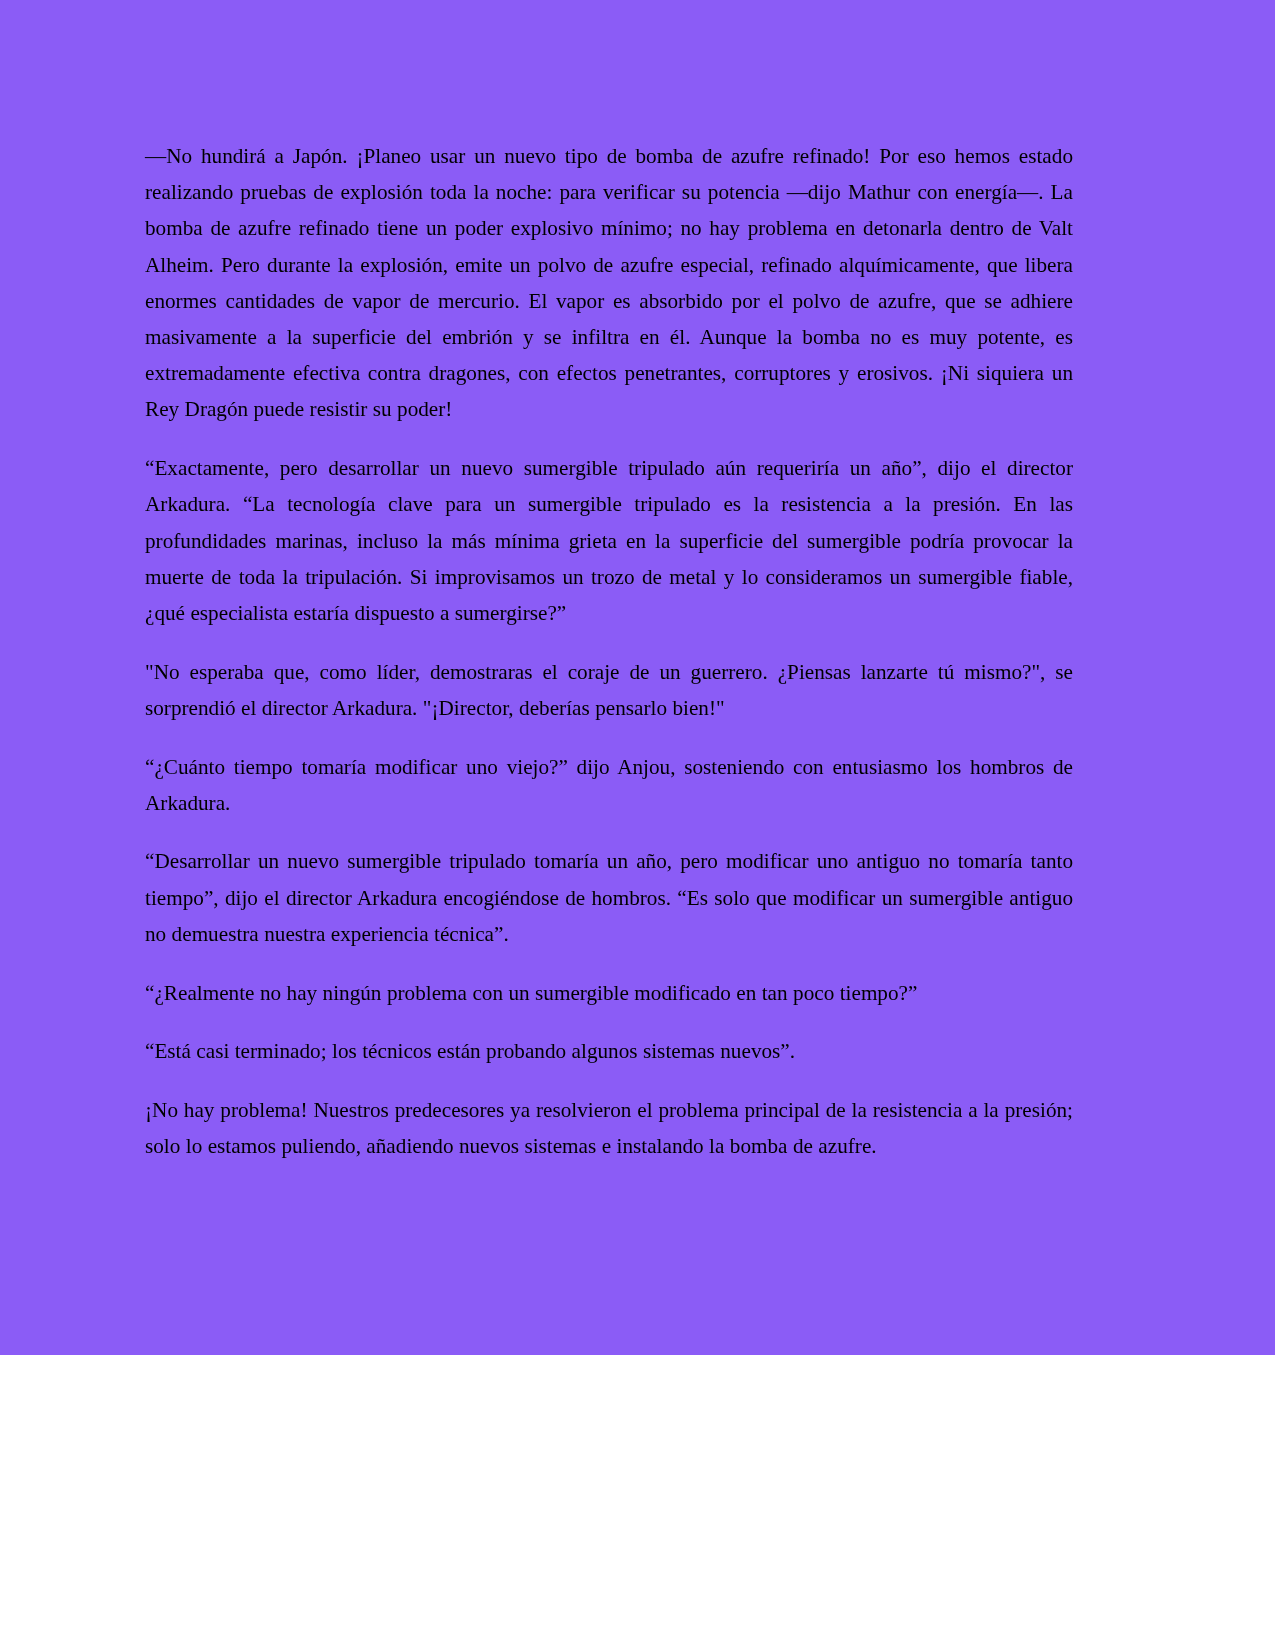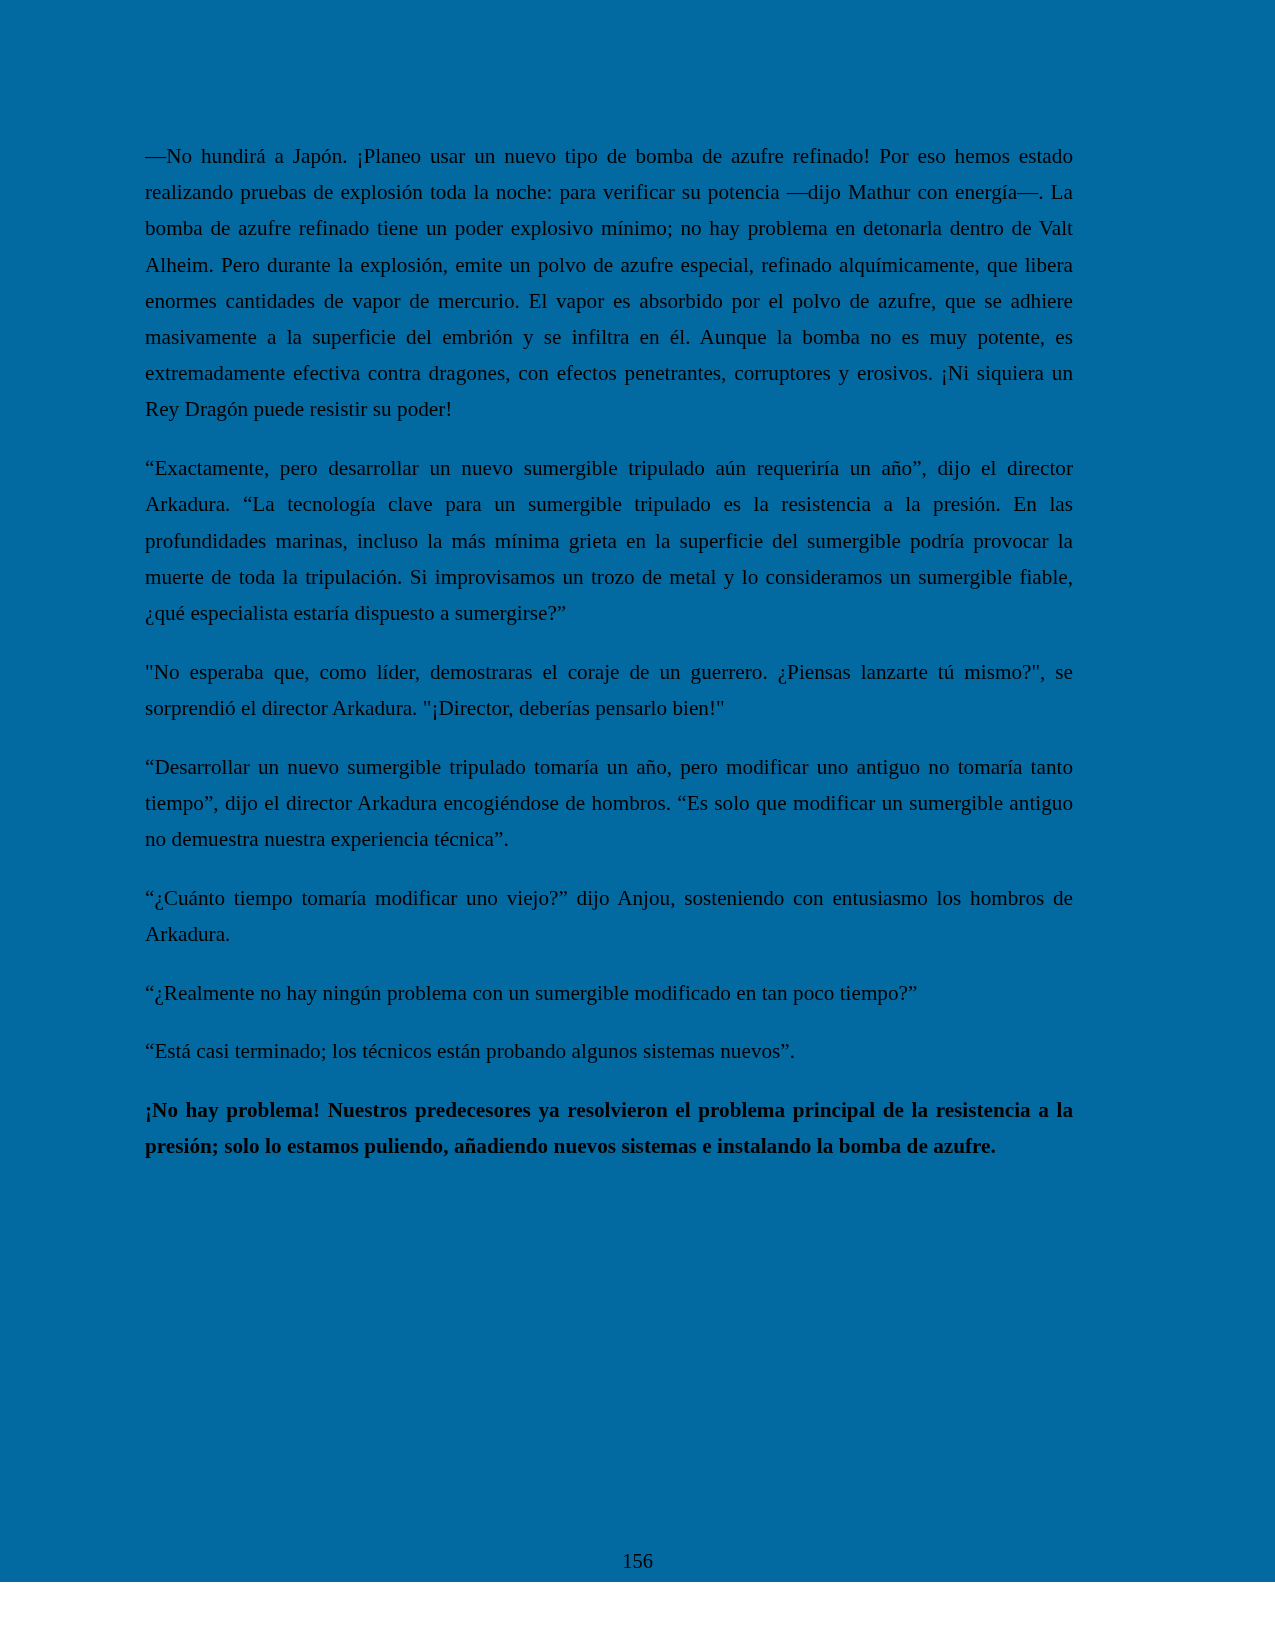--- a/index.html
+++ b/index.html
@@ -7,22 +7,22 @@
     padding: 0;
     background: #ffffff;
   }
   body {
     font-family: "Liberation Serif", "DejaVu Serif", serif;
     color: #000000;
   }
   .page {
     position: relative;
     width: 1275px;
-    height: 1582px;
-    background: #0369a1;
+    height: 1355px;
+    background: #8b5cf6;
     box-sizing: border-box;
     overflow: hidden;
   }
   .content {
     position: absolute;
     left: 145px;
     top: 138px;
     width: 928px;
   }
   .para {
@@ -31,21 +31,20 @@
     text-align: justify;
     text-justify: inter-word;
     margin: 0 0 22.5px 0;
     -webkit-hyphens: none;
     hyphens: none;
     word-spacing: 0.1px;
     letter-spacing: 0.01px;
   }
   .para:last-child {
     margin-bottom: 0;
-    font-weight: bold;
   }
   .page-number {
     position: absolute;
     left: 0;
     right: 0;
     top: 1548px;
     text-align: center;
     font-size: 20.5px;
     line-height: 26px;
     font-family: "Liberation Serif", "DejaVu Serif", serif;
@@ -53,22 +52,22 @@
 </style>
 </head>
 <body>
 
 <div class="page">
 
   <div class="content">
     <p class="para">—No hundirá a Japón. ¡Planeo usar un nuevo tipo de bomba de azufre refinado! Por eso hemos estado realizando pruebas de explosión toda la noche: para verificar su potencia —dijo Mathur con energía—. La bomba de azufre refinado tiene un poder explosivo mínimo; no hay problema en detonarla dentro de Valt Alheim. Pero durante la explosión, emite un polvo de azufre especial, refinado alquímicamente, que libera enormes cantidades de vapor de mercurio. El vapor es absorbido por el polvo de azufre, que se adhiere masivamente a la superficie del embrión y se infiltra en él. Aunque la bomba no es muy potente, es extremadamente efectiva contra dragones, con efectos penetrantes, corruptores y erosivos. ¡Ni siquiera un Rey Dragón puede resistir su poder!</p>
     <p class="para">“Exactamente, pero desarrollar un nuevo sumergible tripulado aún requeriría un año”, dijo el director Arkadura. “La tecnología clave para un sumergible tripulado es la resistencia a la presión. En las profundidades marinas, incluso la más mínima grieta en la superficie del sumergible podría provocar la muerte de toda la tripulación. Si improvisamos un trozo de metal y lo consideramos un sumergible fiable, ¿qué especialista estaría dispuesto a sumergirse?”</p>
     <p class="para">"No esperaba que, como líder, demostraras el coraje de un guerrero. ¿Piensas lanzarte tú mismo?", se sorprendió el director Arkadura. "¡Director, deberías pensarlo bien!"</p>
+    <p class="para">“¿Cuánto tiempo tomaría modificar uno viejo?” dijo Anjou, sosteniendo con entusiasmo los hombros de Arkadura.</p>
     <p class="para">“Desarrollar un nuevo sumergible tripulado tomaría un año, pero modificar uno antiguo no tomaría tanto tiempo”, dijo el director Arkadura encogiéndose de hombros. “Es solo que modificar un sumergible antiguo no demuestra nuestra experiencia técnica”.</p>
-    <p class="para">“¿Cuánto tiempo tomaría modificar uno viejo?” dijo Anjou, sosteniendo con entusiasmo los hombros de Arkadura.</p>
     <p class="para">“¿Realmente no hay ningún problema con un sumergible modificado en tan poco tiempo?”</p>
     <p class="para">“Está casi terminado; los técnicos están probando algunos sistemas nuevos”.</p>
     <p class="para">¡No hay problema! Nuestros predecesores ya resolvieron el problema principal de la resistencia a la presión; solo lo estamos puliendo, añadiendo nuevos sistemas e instalando la bomba de azufre.</p>
   </div>
 
   <div class="page-number">156</div>
 
 </div>
 
 </body></html>

